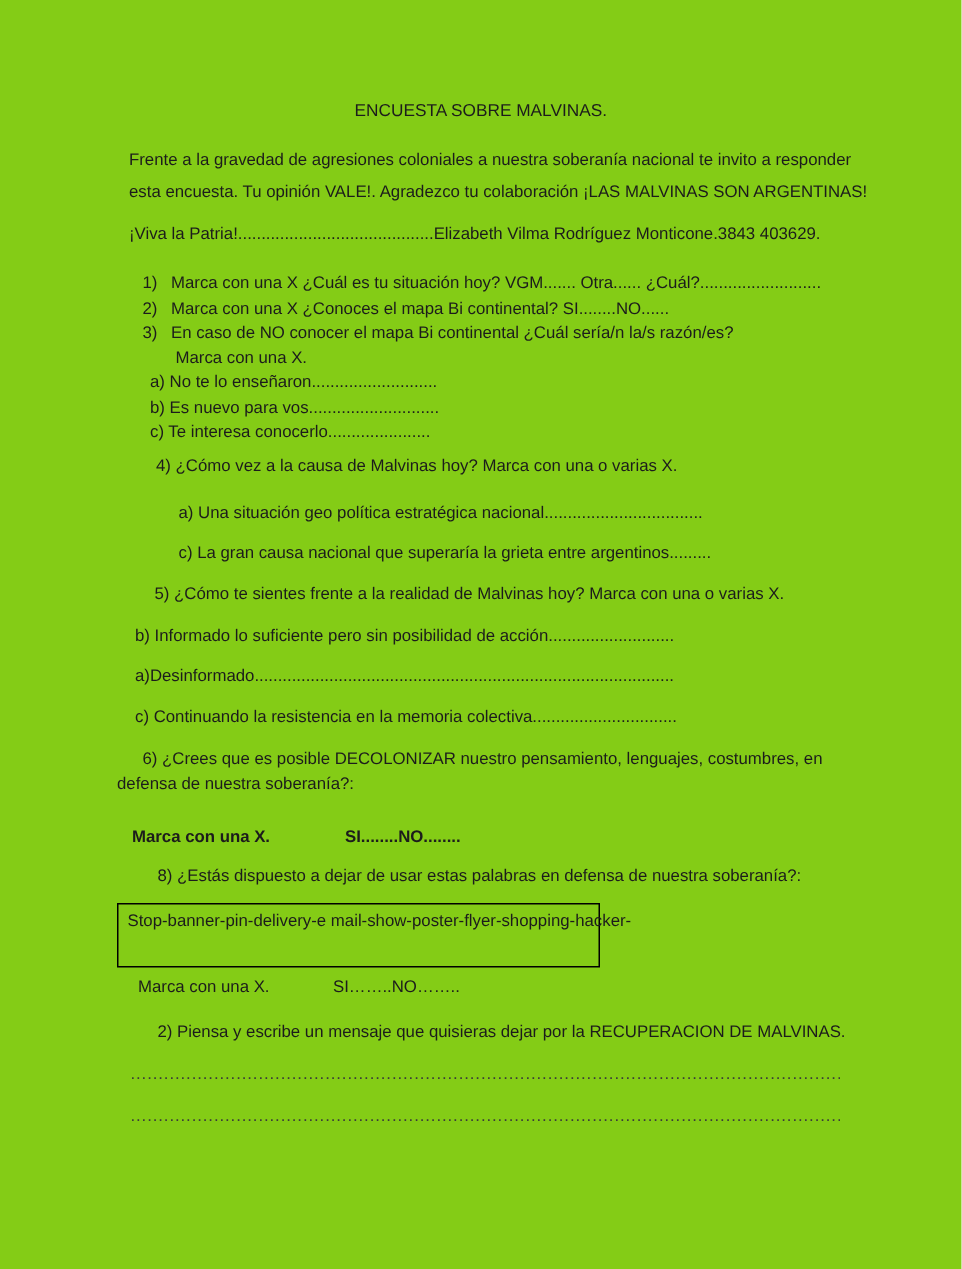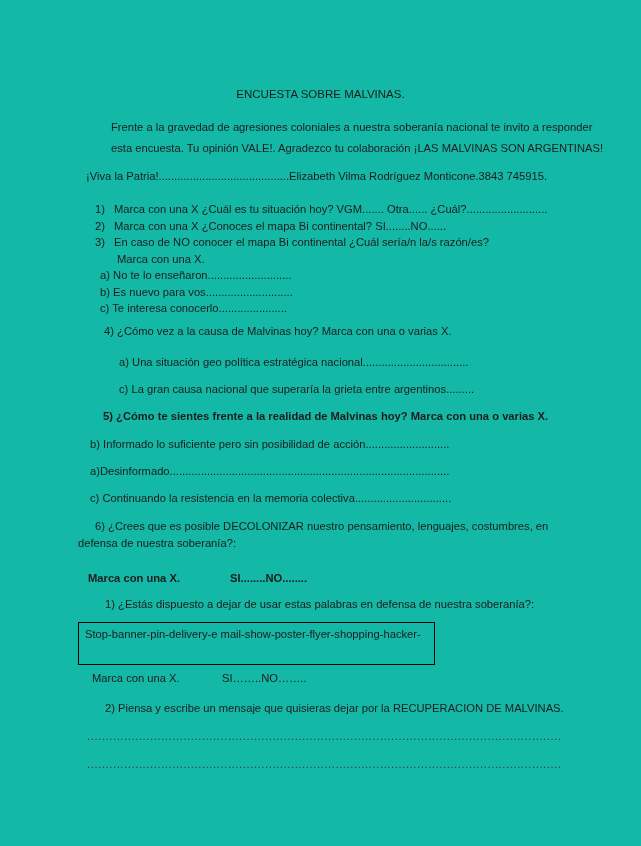--- a/index.html
+++ b/index.html
@@ -4,71 +4,71 @@
 <style>
   html, body {
     margin: 0;
     padding: 0;
     background: #ffffff;
   }
   .page {
     position: relative;
     width: 641px;
     height: 846px;
-    background: #14b8a6;
+    background: #84cc16;
     overflow: hidden;
     box-sizing: border-box;
-    padding-top: 88px;
+    padding-top: 68px;
     font-family: "Liberation Sans", sans-serif;
     font-size: 11.2px;
     color: #1c1c1c;
     line-height: 13px;
   }
   .page * { box-sizing: border-box; }
   .line { white-space: nowrap; }
 
   .doc-title {
     width: 100%;
     text-align: center;
     font-size: 11.5px;
   }
   .intro {
-    margin: 16px 0 0 111px;
+    margin: 16px 0 0 86px;
     line-height: 21px;
   }
   .patria {
     margin: 11px 0 0 86px;
   }
 
   .num-list { margin: 18px 0 0 95px; }
   .num-item { line-height: 16.5px; display: flex; }
   .num-item .num { display: inline-block; width: 19px; flex: none; }
 
   .q3-marca { margin-left: 117px; line-height: 16.5px; }
   .q3-option { margin-left: 100px; line-height: 16.5px; }
 
   .q4-heading { margin: 8px 0 0 104px; }
   .q4-option  { margin: 18px 0 0 119px; }
   .q4-option + .q4-option { margin-top: 14px; }
 
-  .q5-heading { margin: 14px 0 0 103px; font-weight: bold; }
+  .q5-heading { margin: 14px 0 0 103px; }
   .q5-option  { margin: 15px 0 0 90px; }
   .q5-option + .q5-option { margin-top: 14px; }
 
   .q6-line1 { margin: 13px 0 0 95px; line-height: 17px; }
   .q6-line2 { margin: 0 0 0 78px; line-height: 17px; }
 
   .marca-row-1 { margin: 20px 0 0 88px; font-weight: bold; }
   .marca-row-1 .marca-label { display: inline-block; width: 142px; }
 
   .q7-heading { margin: 13px 0 0 105px; }
 
   .word-box {
     margin: 11px 0 0 78px;
-    width: 357px;
+    width: 322px;
     height: 43px;
     border: 1.5px solid #000000;
     padding: 5px 4px 0 6px;
   }
 
   .marca-row-2 { margin: 7px 0 0 92px; }
   .marca-row-2 .marca-label { display: inline-block; width: 130px; }
 
   .q8-heading { margin: 17px 0 0 105px; }
 
@@ -86,21 +86,21 @@
 
 <div class="page">
 
   <div class="doc-title line">ENCUESTA SOBRE MALVINAS.</div>
 
   <div class="intro">
     <div class="line">Frente a la gravedad de agresiones coloniales a nuestra soberanía nacional te invito a responder</div>
     <div class="line">esta encuesta. Tu opinión VALE!. Agradezco tu colaboración ¡LAS MALVINAS SON ARGENTINAS!</div>
   </div>
 
-  <div class="patria line">¡Viva la Patria!..........................................Elizabeth Vilma Rodríguez Monticone.3843 745915.</div>
+  <div class="patria line">¡Viva la Patria!..........................................Elizabeth Vilma Rodríguez Monticone.3843 403629.</div>
 
   <div class="num-list">
     <div class="num-item line">
       <span class="num">1)</span>
       <span>Marca con una X ¿Cuál es tu situación hoy? VGM....... Otra...... ¿Cuál?..........................</span>
     </div>
     <div class="num-item line">
       <span class="num">2)</span>
       <span>Marca con una X ¿Conoces el mapa Bi continental?  SI........NO......</span>
     </div>
@@ -124,21 +124,21 @@
   <div class="q5-option line">a)Desinformado..........................................................................................</div>
   <div class="q5-option line">c) Continuando la resistencia en la memoria colectiva...............................</div>
 
   <div class="q6-line1 line">6) ¿Crees que es posible DECOLONIZAR nuestro pensamiento, lenguajes, costumbres, en</div>
   <div class="q6-line2 line">defensa de nuestra soberanía?:</div>
 
   <div class="marca-row-1 line">
     <span class="marca-label">Marca con una X.</span><span>SI........NO........</span>
   </div>
 
-  <div class="q7-heading line">1) ¿Estás dispuesto a dejar de usar estas palabras en defensa de nuestra soberanía?:</div>
+  <div class="q7-heading line">8) ¿Estás dispuesto a dejar de usar estas palabras en defensa de nuestra soberanía?:</div>
 
   <div class="word-box">
     <div class="line">Stop-banner-pin-delivery-e mail-show-poster-flyer-shopping-hacker-</div>
   </div>
 
   <div class="marca-row-2 line">
     <span class="marca-label">Marca con una X.</span><span>SI……..NO……..</span>
   </div>
 
   <div class="q8-heading line">2) Piensa  y escribe un mensaje que quisieras dejar por la RECUPERACION DE MALVINAS.</div>

